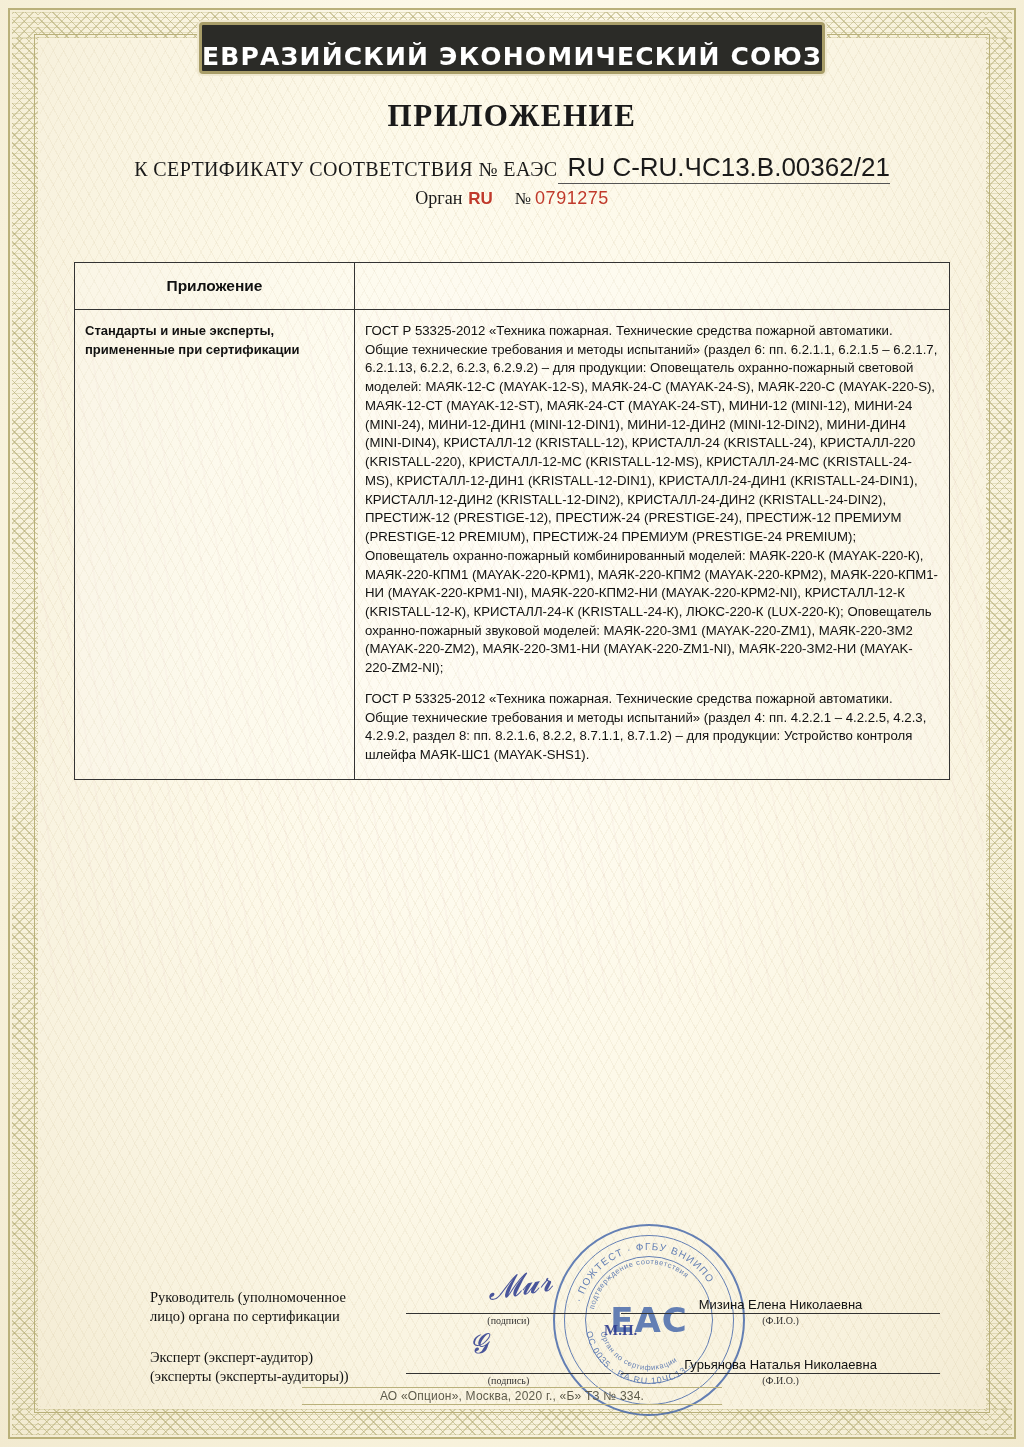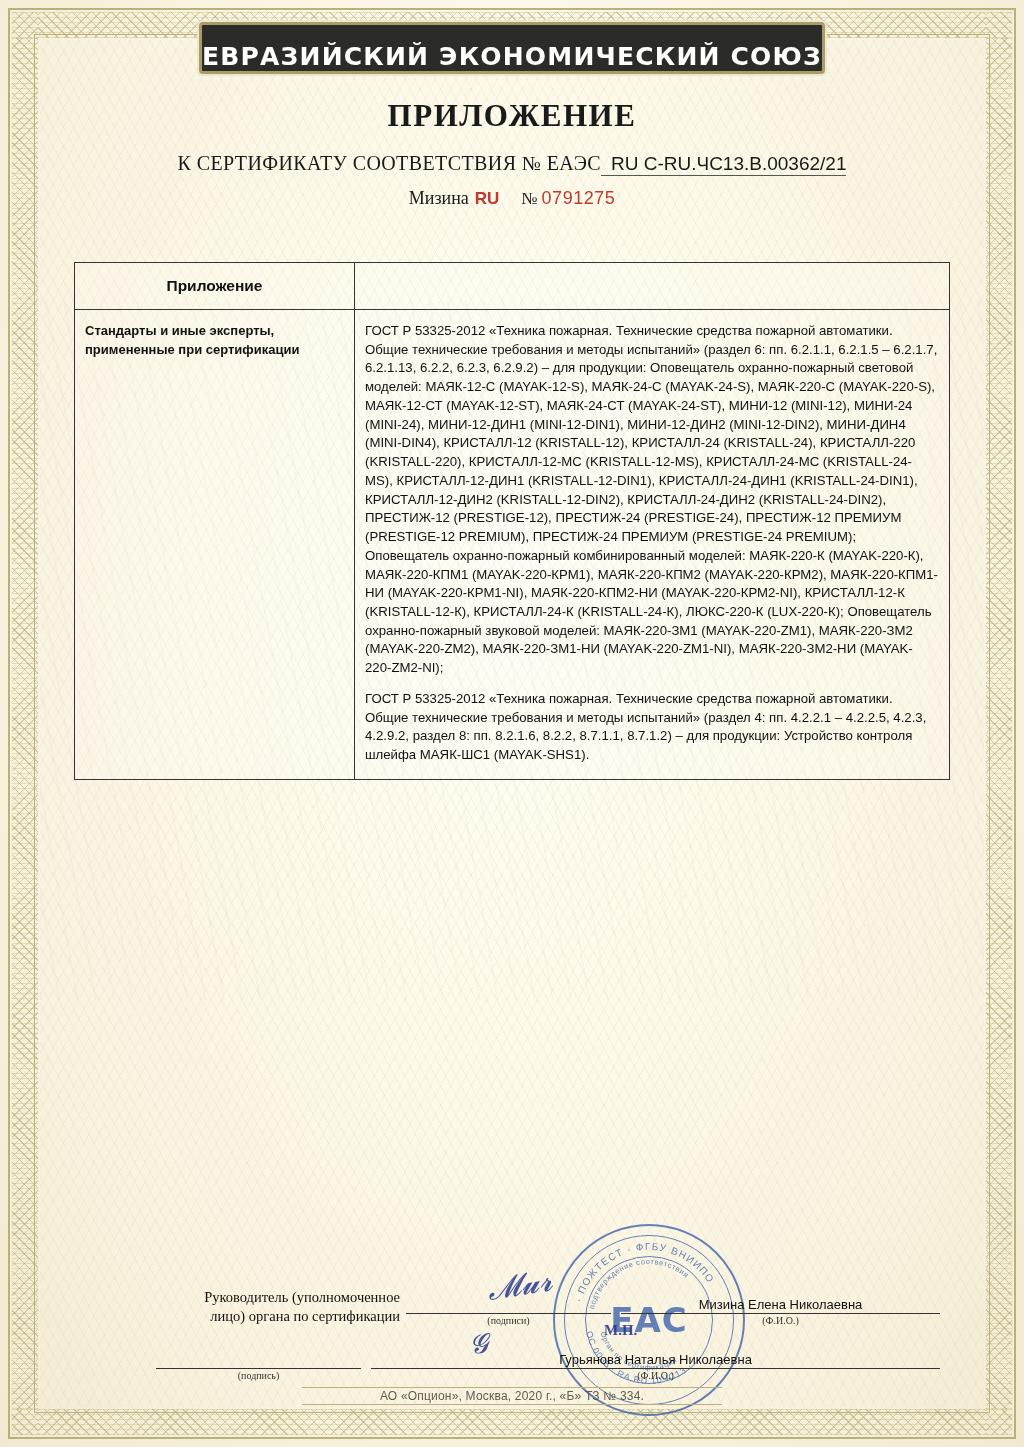--- a/index.html
+++ b/index.html
@@ -110,21 +110,21 @@
     top: 152px;
     text-align: center;
     font-family: "Liberation Serif", serif;
     font-size: 20px;
     letter-spacing: .4px;
     color: #1a1a1a;
     white-space: nowrap;
   }
   .cert-line .num {
     font-family: "Liberation Sans", sans-serif;
-    font-size: 19px;
+    font-size: 26px;
     letter-spacing: 0;
     padding-left: 10px;
     border-bottom: 1px solid #555;
     padding-bottom: 1px;
   }
   .series-line {
     position: absolute;
     left: 0; right: 0;
     top: 188px;
     text-align: center;
@@ -219,21 +219,20 @@
     align-items: flex-end;
   }
   .sig-row.row1 { top: 18px; }
   .sig-row.row2 { top: 78px; }
   .sig-label {
     width: 250px;
     font-family: "Liberation Serif", serif;
     font-size: 14.5px;
     line-height: 1.3;
     color: #111;
-    text-align: right;
   }
   .sig-line-wrap {
     width: 205px;
     text-align: center;
     margin-left: 6px;
   }
   .sig-line {
     border-bottom: 1px solid #333;
     height: 20px;
   }
@@ -362,21 +361,21 @@
     <span class="banner-text">ЕВРАЗИЙСКИЙ ЭКОНОМИЧЕСКИЙ СОЮЗ</span>
   </div>
 
   <div class="doc-title">ПРИЛОЖЕНИЕ</div>
 
   <div class="cert-line">
     <span>К СЕРТИФИКАТУ СООТВЕТСТВИЯ № ЕАЭС</span><span class="num">RU C-RU.ЧС13.В.00362/21</span>
   </div>
 
   <div class="series-line">
-    <span>Мизина</span><span class="ru">RU</span><span class="nosign">№</span><span class="serial">0791275</span>
+    <span>Орган</span><span class="ru">RU</span><span class="nosign">№</span><span class="serial">0791275</span>
   </div>
 
 
   <div class="table">
     <div class="thead">
       <div class="th left-col">Приложение</div>
     </div>
     <div class="tbody">
       <div class="td left-col">Стандарты и иные эксперты, примененные при сертификации</div>
       <div class="td right-col">
@@ -424,20 +423,24 @@
         <div class="sig-line"></div>
         <div class="sig-cap">(подписи)</div>
       </div>
       <div class="name-wrap">
         <div class="name-line">Мизина Елена Николаевна</div>
         <div class="name-cap">(Ф.И.О.)</div>
       </div>
     </div>
 
     <div class="sig-row row2">
+      <div class="sig-label">
+        <div>Эксперт (эксперт-аудитор)</div>
+        <div>(эксперты (эксперты-аудиторы))</div>
+      </div>
       <div class="sig-line-wrap">
         <div class="sig-line"></div>
         <div class="sig-cap">(подпись)</div>
       </div>
       <div class="name-wrap">
         <div class="name-line">Гурьянова Наталья Николаевна</div>
         <div class="name-cap">(Ф.И.О.)</div>
       </div>
     </div>
   </div>

